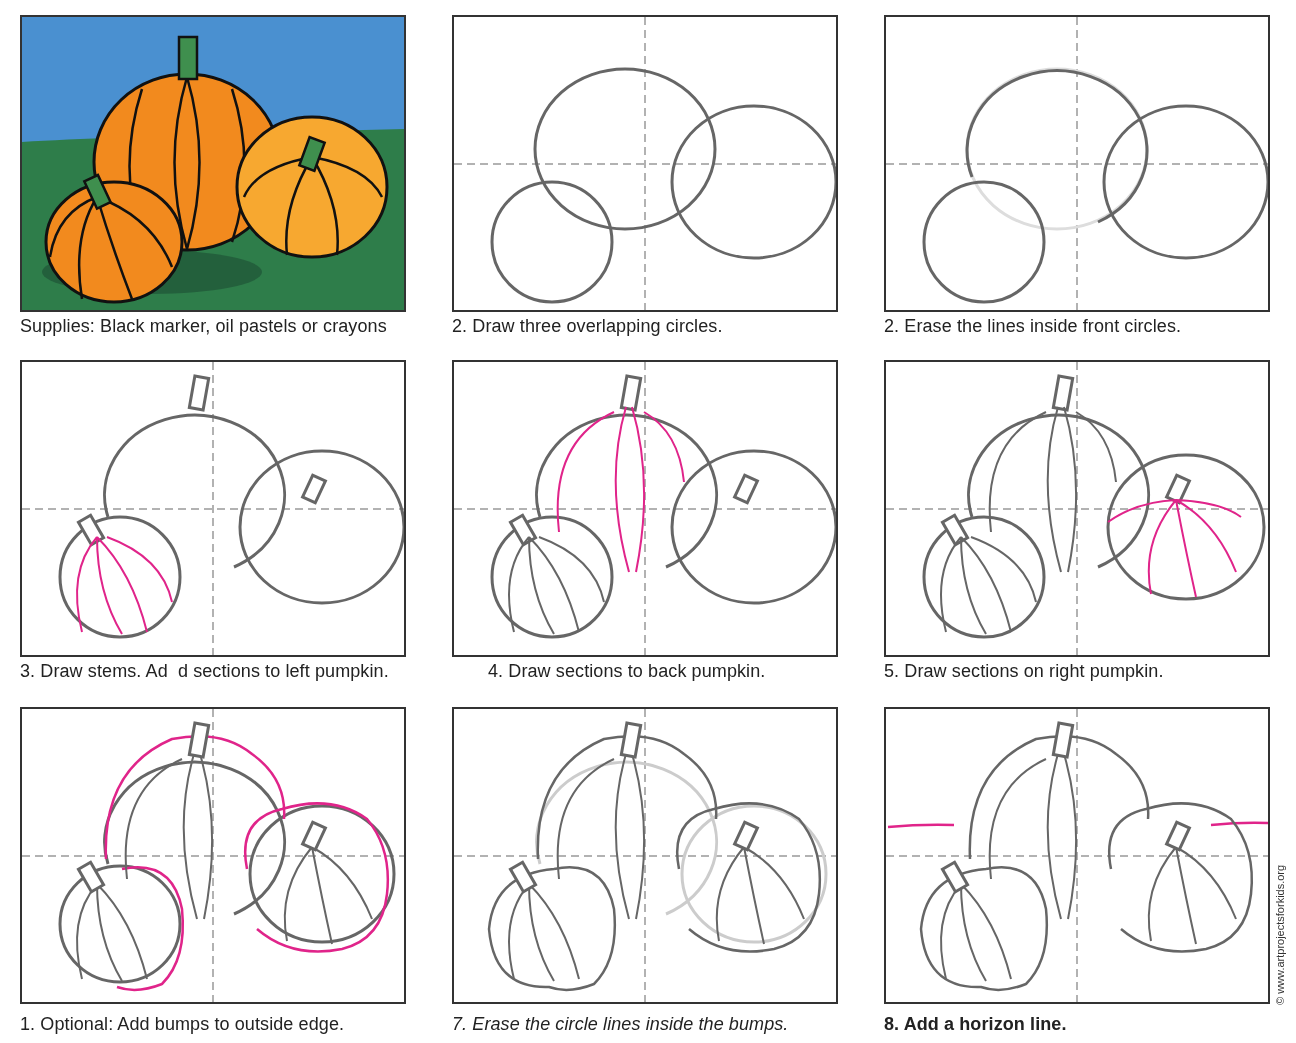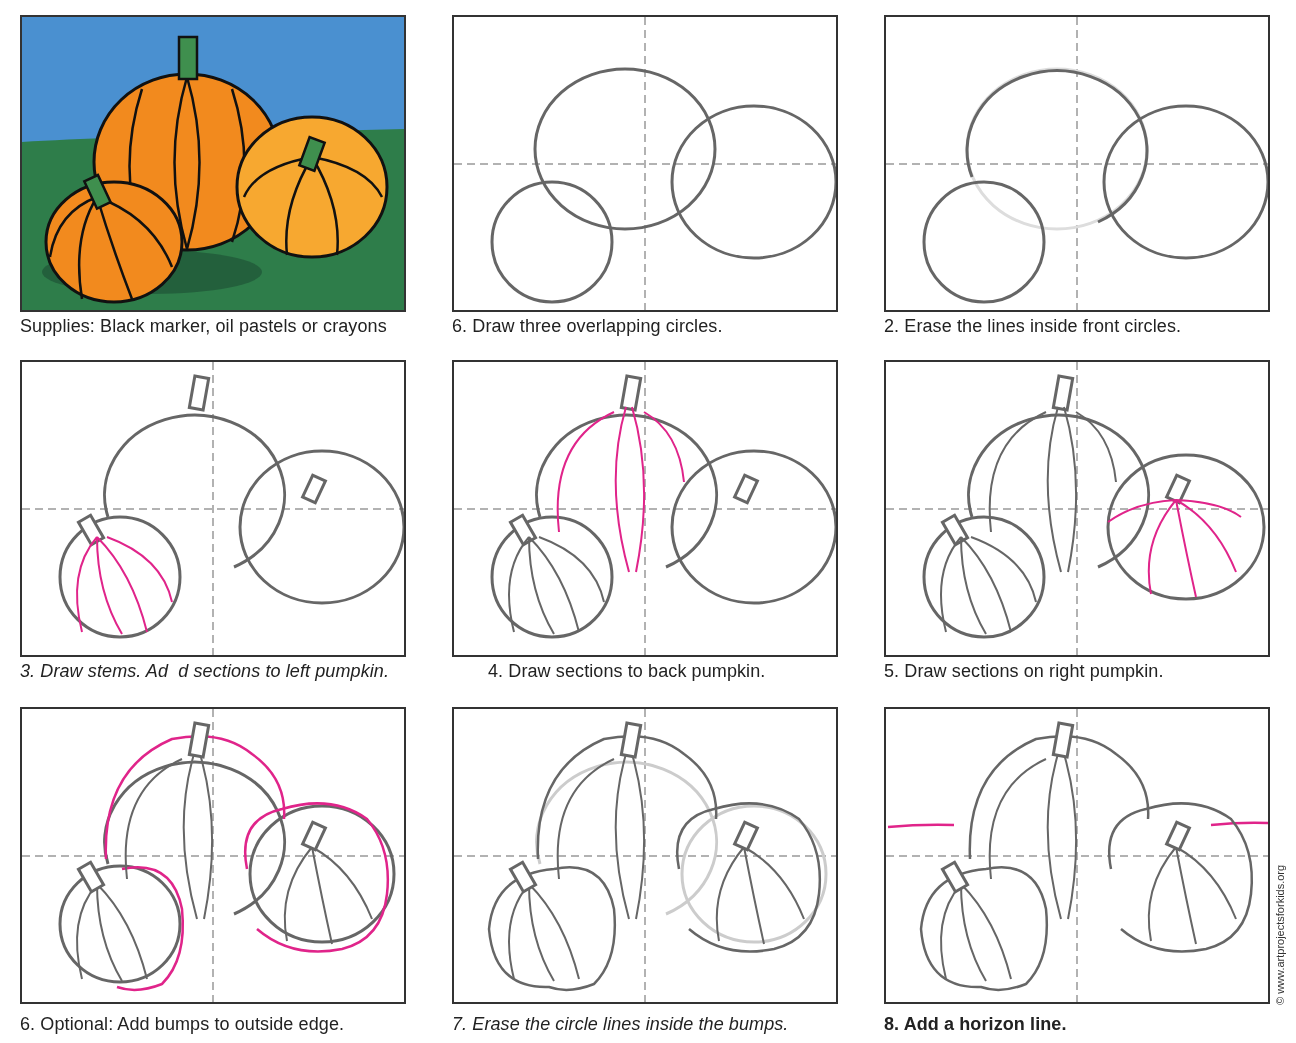--- a/index.html
+++ b/index.html
@@ -35,21 +35,21 @@
 
 <div class="panel" style="left:452px;top:15px;">
   <svg viewBox="0 0 382 293">
     <line x1="191" y1="0" x2="191" y2="293" stroke="#999" stroke-dasharray="8 5" stroke-width="1.5"></line>
     <line x1="0" y1="147" x2="382" y2="147" stroke="#999" stroke-dasharray="8 5" stroke-width="1.5"></line>
     <ellipse cx="171" cy="132" rx="90" ry="80" fill="none" stroke="#666" stroke-width="3"></ellipse>
     <ellipse cx="300" cy="165" rx="82" ry="76" fill="none" stroke="#666" stroke-width="3"></ellipse>
     <ellipse cx="98" cy="225" rx="60" ry="60" fill="none" stroke="#666" stroke-width="3"></ellipse>
   </svg>
 </div>
-<div class="caption" style="left:452px;top:316px;">6. Draw three overlapping circles.</div>
+<div class="caption" style="left:452px;top:316px;">2. Draw three overlapping circles.</div>
 
 <div class="panel" style="left:884px;top:15px;">
   <svg viewBox="0 0 382 293">
     <line x1="191" y1="0" x2="191" y2="293" stroke="#999" stroke-dasharray="8 5" stroke-width="1.5"></line>
     <line x1="0" y1="147" x2="382" y2="147" stroke="#999" stroke-dasharray="8 5" stroke-width="1.5"></line>
     <ellipse cx="171" cy="132" rx="90" ry="80" fill="none" stroke="#ddd" stroke-width="3"></ellipse>
     <path d="M86 160 A90 80 0 1 1 212 205" fill="none" stroke="#666" stroke-width="3"></path>
     <ellipse cx="300" cy="165" rx="82" ry="76" fill="none" stroke="#666" stroke-width="3"></ellipse>
     <ellipse cx="98" cy="225" rx="60" ry="60" fill="none" stroke="#666" stroke-width="3"></ellipse>
   </svg>
@@ -62,21 +62,21 @@
     <line x1="0" y1="147" x2="382" y2="147" stroke="#999" stroke-dasharray="8 5" stroke-width="1.5"></line>
     <path d="M86 155 A90 80 0 1 1 212 205" fill="none" stroke="#666" stroke-width="3"></path>
     <ellipse cx="300" cy="165" rx="82" ry="76" fill="none" stroke="#666" stroke-width="3"></ellipse>
     <ellipse cx="98" cy="215" rx="60" ry="60" fill="none" stroke="#666" stroke-width="3"></ellipse>
     <rect x="170" y="15" width="14" height="32" fill="#fff" stroke="#666" stroke-width="3" transform="rotate(10 177 31)"></rect>
     <rect x="285" y="115" width="14" height="24" fill="#fff" stroke="#666" stroke-width="3" transform="rotate(25 292 127)"></rect>
     <rect x="62" y="155" width="14" height="26" fill="#fff" stroke="#666" stroke-width="3" transform="rotate(-30 69 168)"></rect>
     <path d="M75 175 Q45 210 60 270 M75 175 Q75 230 100 272 M75 175 Q110 210 125 270 M85 175 Q140 195 150 240" stroke="#e0248a" stroke-width="2" fill="none"></path>
   </svg>
 </div>
-<div class="caption" style="left:20px;top:661px;font-style:italic;">3. Draw stems. Ad  d sections to left pumpkin.</div>
+<div class="caption" style="left:20px;top:661px;">3. Draw stems. Ad  d sections to left pumpkin.</div>
 
 <div class="panel" style="left:452px;top:360px;">
   <svg viewBox="0 0 382 293">
     <line x1="191" y1="0" x2="191" y2="293" stroke="#999" stroke-dasharray="8 5" stroke-width="1.5"></line>
     <line x1="0" y1="147" x2="382" y2="147" stroke="#999" stroke-dasharray="8 5" stroke-width="1.5"></line>
     <path d="M86 155 A90 80 0 1 1 212 205" fill="none" stroke="#666" stroke-width="3"></path>
     <ellipse cx="300" cy="165" rx="82" ry="76" fill="none" stroke="#666" stroke-width="3"></ellipse>
     <ellipse cx="98" cy="215" rx="60" ry="60" fill="none" stroke="#666" stroke-width="3"></ellipse>
     <rect x="170" y="15" width="14" height="32" fill="#fff" stroke="#666" stroke-width="3" transform="rotate(10 177 31)"></rect>
     <rect x="285" y="115" width="14" height="24" fill="#fff" stroke="#666" stroke-width="3" transform="rotate(25 292 127)"></rect>
@@ -115,21 +115,21 @@
     <path d="M225 160 Q215 110 260 100 Q310 85 345 110 Q370 140 365 185 Q360 230 320 240 Q270 250 235 220" stroke="#e0248a" stroke-width="2.5" fill="none"></path>
     <path d="M100 160 Q150 150 160 200 Q165 250 140 275 Q115 285 95 278" stroke="#e0248a" stroke-width="2.5" fill="none"></path>
     <path d="M172 45 Q150 120 175 210 M178 45 Q200 120 182 210 M160 50 Q95 80 105 170" stroke="#666" stroke-width="2" fill="none"></path>
     <path d="M75 175 Q45 210 60 270 M75 175 Q75 230 100 272 M75 175 Q110 210 125 270" stroke="#666" stroke-width="2" fill="none"></path>
     <path d="M290 138 Q255 180 265 232 M290 138 Q300 190 310 235 M290 138 Q330 160 350 210" stroke="#666" stroke-width="2" fill="none"></path>
     <rect x="170" y="15" width="14" height="32" fill="#fff" stroke="#666" stroke-width="3" transform="rotate(10 177 31)"></rect>
     <rect x="285" y="115" width="14" height="24" fill="#fff" stroke="#666" stroke-width="3" transform="rotate(25 292 127)"></rect>
     <rect x="62" y="155" width="14" height="26" fill="#fff" stroke="#666" stroke-width="3" transform="rotate(-30 69 168)"></rect>
   </svg>
 </div>
-<div class="caption" style="left:20px;top:1014px;">6. Optional: Add bumps to outside edge.</div>
+<div class="caption" style="left:20px;top:1014px;">1. Optional: Add bumps to outside edge.</div>
 
 <div class="panel" style="left:452px;top:707px;">
   <svg viewBox="0 0 382 293">
     <line x1="191" y1="0" x2="191" y2="293" stroke="#999" stroke-dasharray="8 5" stroke-width="1.5"></line>
     <line x1="0" y1="147" x2="382" y2="147" stroke="#999" stroke-dasharray="8 5" stroke-width="1.5"></line>
     <path d="M86 155 A90 80 0 1 1 212 205" fill="none" stroke="#ccc" stroke-width="3"></path>
     <ellipse cx="300" cy="165" rx="72" ry="68" fill="none" stroke="#ccc" stroke-width="3"></ellipse>
     <path d="M84 150 Q80 60 150 30 Q200 20 230 45 Q265 70 262 110" stroke="#666" stroke-width="2.5" fill="none"></path>
     <path d="M225 160 Q215 110 260 100 Q310 85 345 110 Q370 140 365 185 Q360 230 320 240 Q270 250 235 220" stroke="#666" stroke-width="2.5" fill="none"></path>
     <path d="M100 160 Q150 150 160 200 Q165 250 140 275 Q115 285 95 278 Q40 280 35 220 Q40 165 100 160" stroke="#666" stroke-width="2.5" fill="none"></path>

